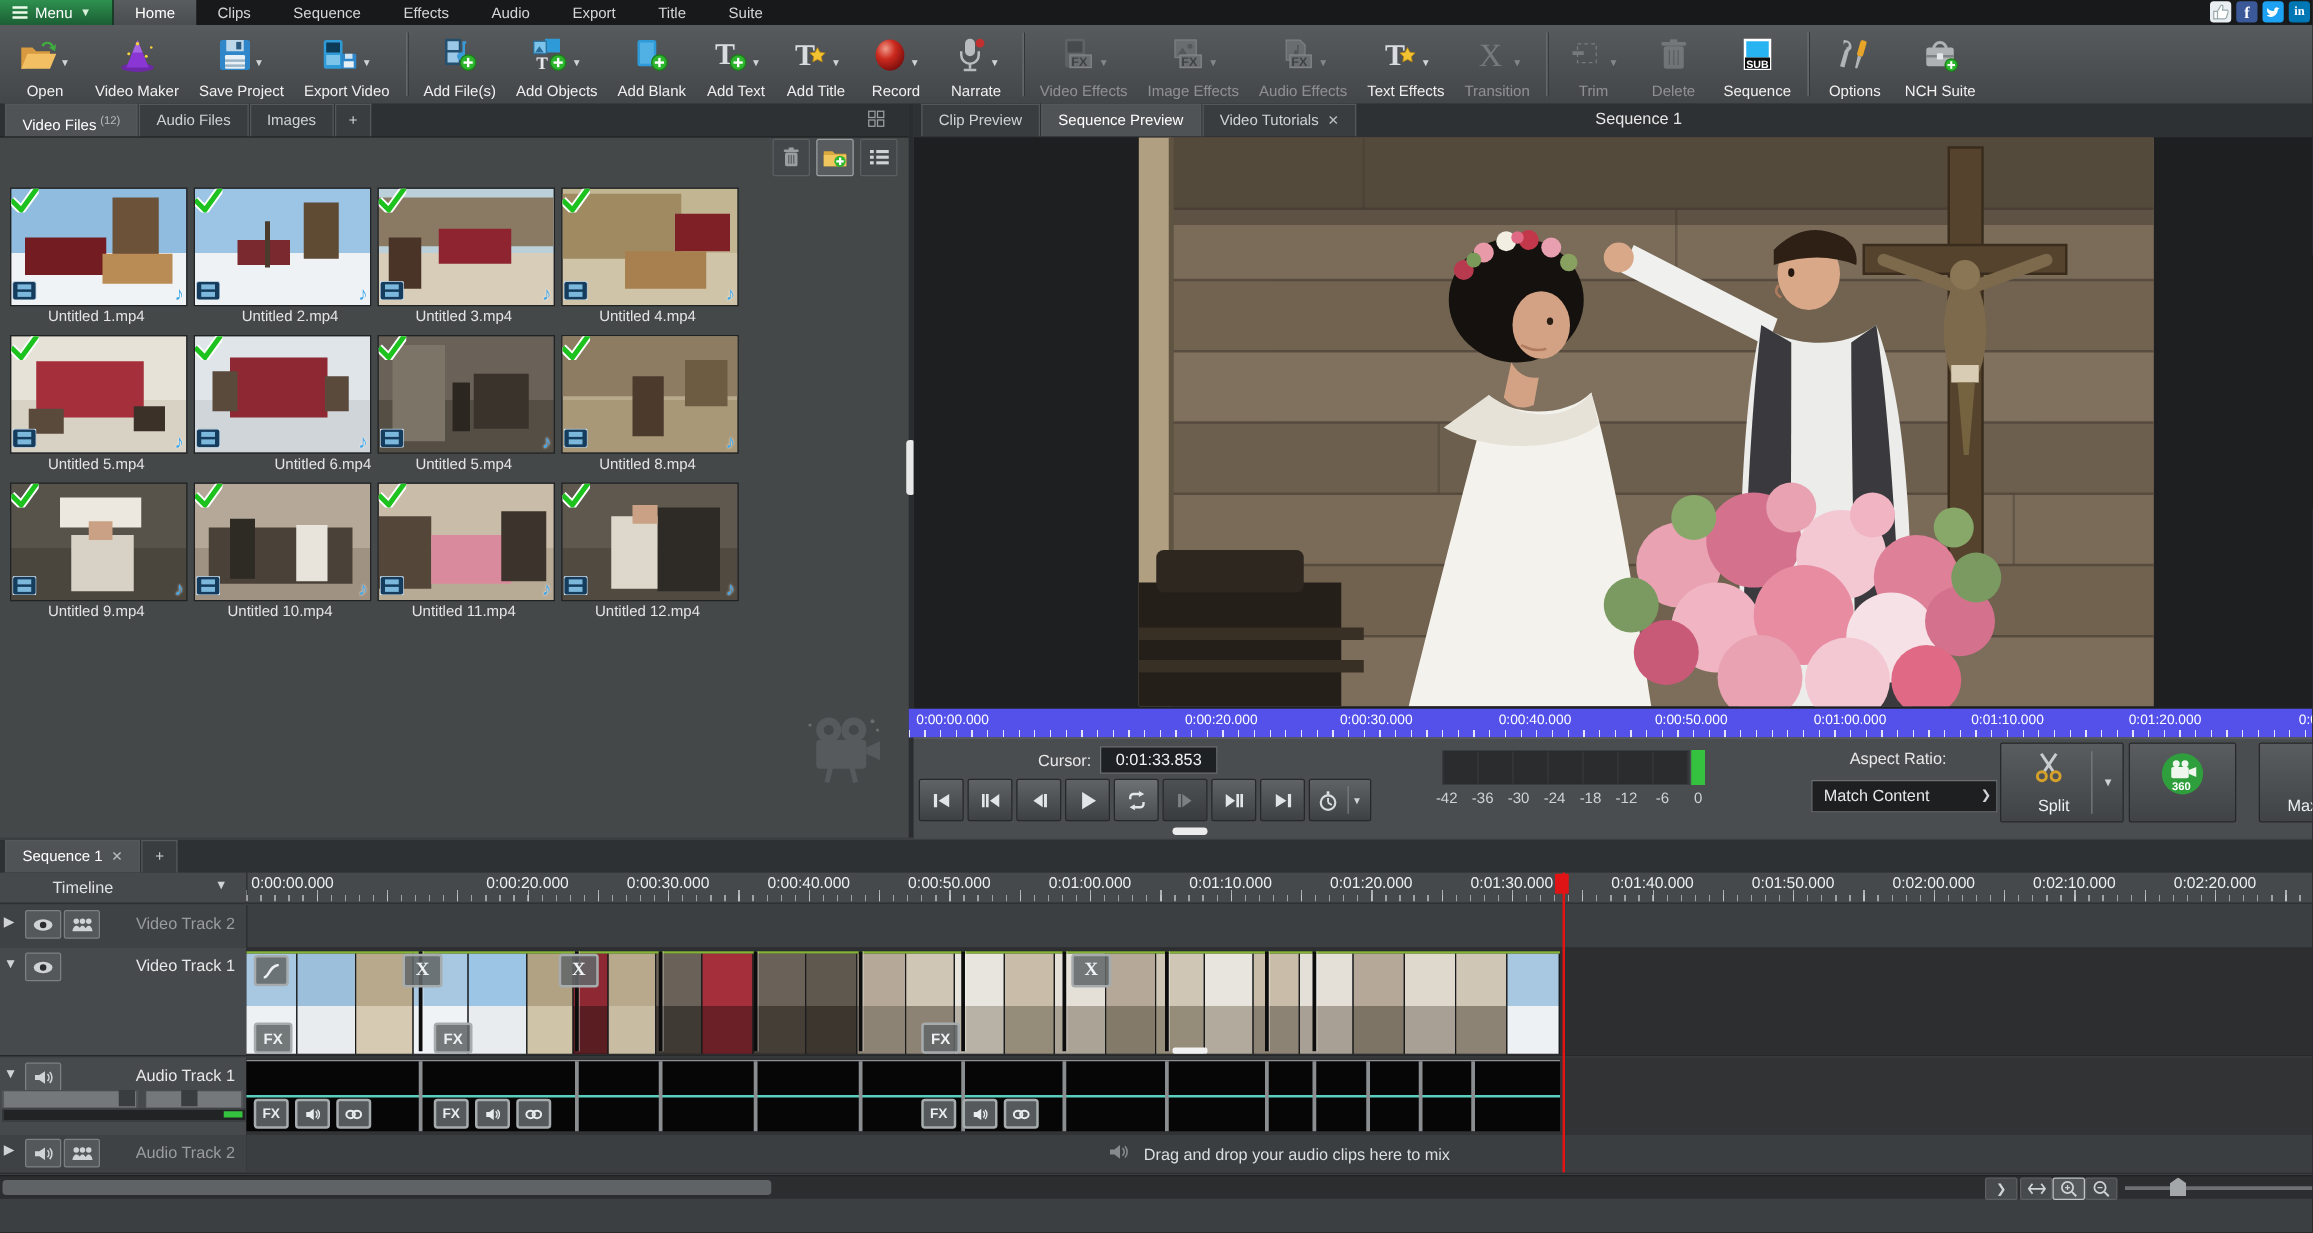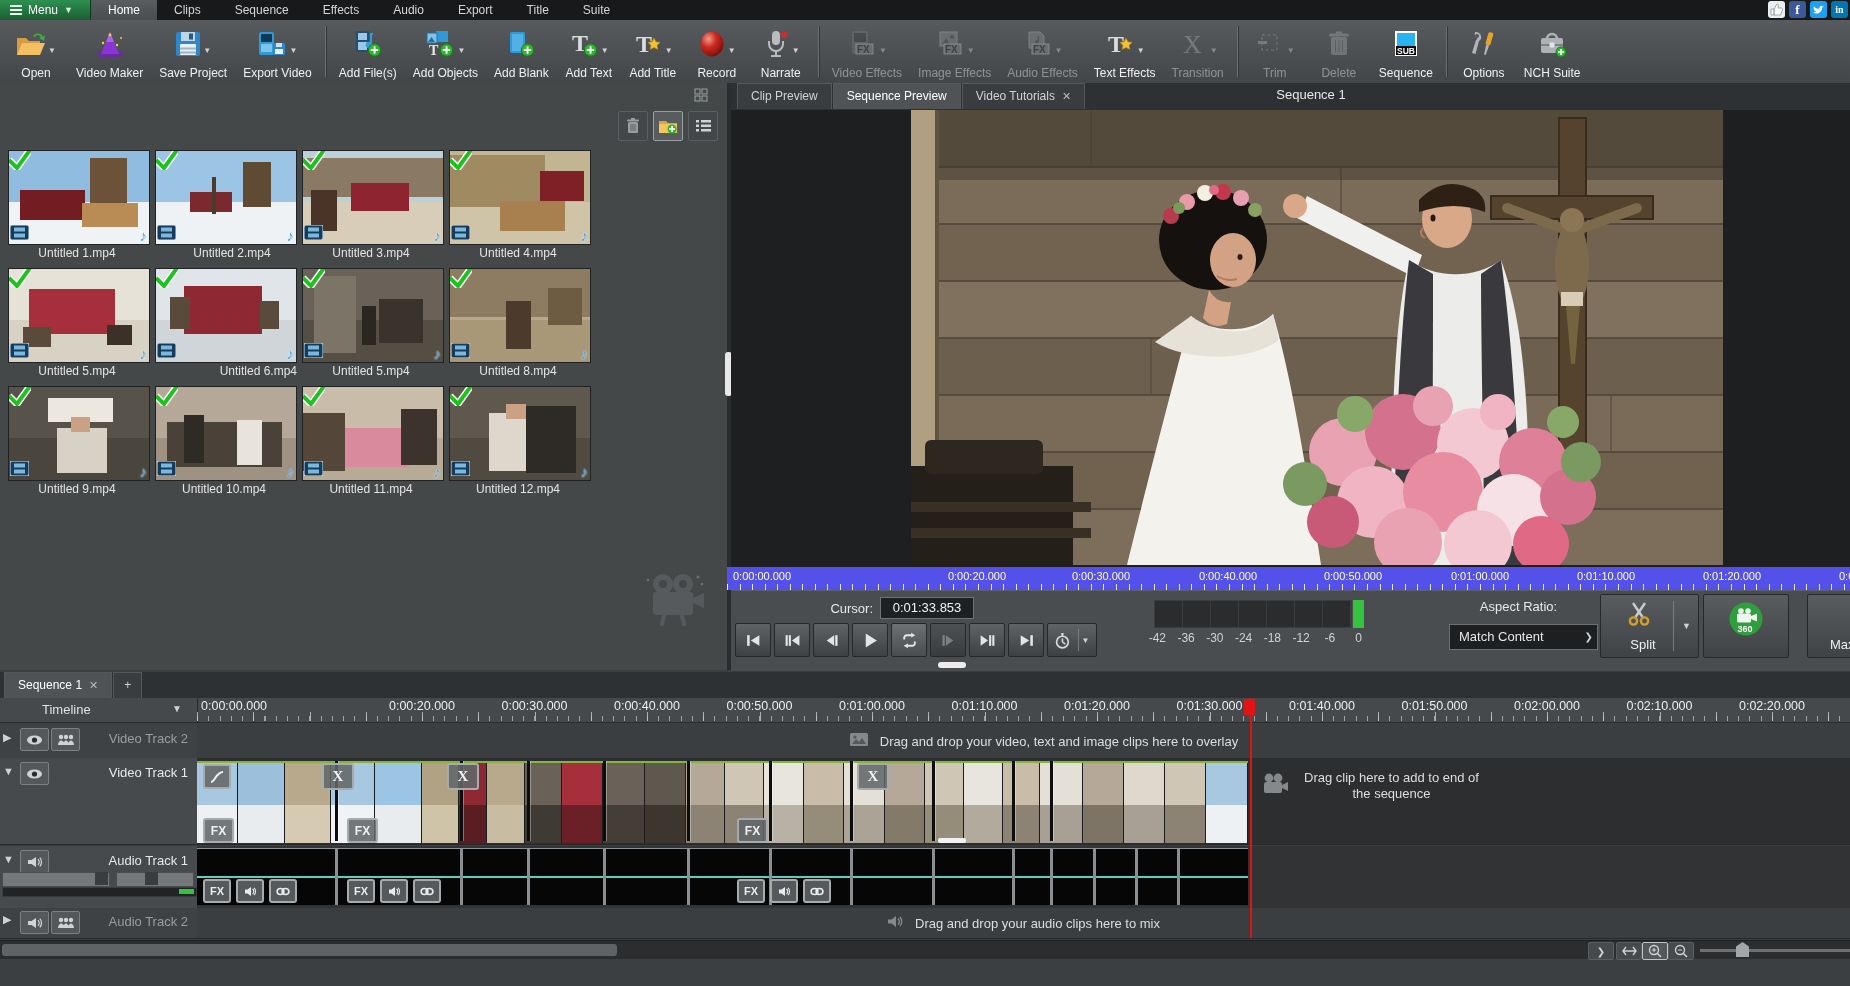--- a/index.html
+++ b/index.html
@@ -455,20 +455,21 @@
             <rect x="12.5" y="12.5" width="5" height="5" rx="1" fill="#e2e6e8"></rect>
             <circle cx="24" cy="22" r="5" fill="#2db52d" stroke="#1b7d1b"></circle>
             <path d="M24 19v6M21 22h6" stroke="#fff" stroke-width="1.7"></path>
           </svg>
         </div>
         <div class="tb-label">NCH Suite</div>
       </div>
     </div>
 
   <div id="bin">
+    <div class="tabbar" id="bin-tabbar" style="padding-left: 4px;"><div class="ptab active"><span>Video Files</span><span class="cnt">(12)</span></div><div class="ptab"><span>Audio Files</span></div><div class="ptab"><span>Images</span></div><div class="ptab plus"><span>+</span></div></div>
     <span class="abs" style="left:694px;top:5px;">
       <svg width="14" height="14">
           <rect x="1" y="1" width="5" height="5" fill="none" stroke="#9aa0a2"></rect>
           <rect x="8" y="1" width="5" height="5" fill="none" stroke="#9aa0a2"></rect>
           <rect x="1" y="8" width="5" height="5" fill="none" stroke="#9aa0a2"></rect>
           <rect x="8" y="8" width="5" height="5" fill="none" stroke="#9aa0a2"></rect>
         </svg>
     </span>
     <div id="bin-tools">
       <div class="bin-tool">
@@ -1002,32 +1003,20 @@
         </span>
         <span class="trk-btn" style="left:51px;">
           <svg width="18" height="12">
               <circle cx="4" cy="3" r="2.2" fill="#cfd3d5"></circle>
               <circle cx="9" cy="3" r="2.2" fill="#cfd3d5"></circle>
               <circle cx="14" cy="3" r="2.2" fill="#cfd3d5"></circle>
               <path d="M1 11c0-3 2-4.5 3-4.5S8 8 8 11zM6 11c0-3 2-4.5 3-4.5s3 1.5 3 4.5zM11 11c0-3 2-4.5 3-4.5s3 1.5 3 4.5z" fill="#cfd3d5"></path>
             </svg>
         </span>
         <span class="trk-label dim">Video Track 2</span>
-      </div>
-      <div class="trk-body" style="background:#3b3e40;">
-        <div class="hintrow" style="padding-left:40px;">
-          <span>
-            <svg width="20" height="15">
-                <rect x="1" y="1" width="18" height="13" rx="1.5" fill="#85898b"></rect>
-                <path d="M3 12l4-5 3 3 3-4 4 6z" fill="#55585a"></path>
-                <circle cx="6" cy="5" r="1.6" fill="#55585a"></circle>
-              </svg>
-          </span>
-          <span>Drag and drop your video, text and image clips here to overlay</span>
-        </div>
       </div>
     </div>
 
     <div class="trackrow" id="row-v1" style="top:86px;height:86px;">
       <div class="trk-head">
         <span class="trk-tri">▼</span>
         <span class="trk-btn" style="left:20px;">
           <svg width="17" height="12">
               <ellipse cx="8.5" cy="6" rx="7.5" ry="4.6" fill="#cfd3d5"></ellipse>
               <circle cx="8.5" cy="6" r="2.6" fill="#2a2c2e"></circle>
@@ -1058,31 +1047,20 @@
             <div class="cell" style="width: 40px; background: linear-gradient(rgb(207, 198, 182) 0px, rgb(207, 198, 182) 52%, rgb(150, 140, 122) 52%, rgb(150, 140, 122) 100%);"></div>
             <div class="cell" style="width: 40px; background: linear-gradient(rgb(232, 229, 222) 0px, rgb(232, 229, 222) 52%, rgb(178, 170, 156) 52%, rgb(178, 170, 156) 100%);"></div>
             <div class="cell" style="width: 38px; background: linear-gradient(rgb(201, 188, 168) 0px, rgb(201, 188, 168) 52%, rgb(141, 131, 116) 52%, rgb(141, 131, 116) 100%);"></div>
             <div class="cell" style="width: 43px; background: linear-gradient(rgb(228, 224, 216) 0px, rgb(228, 224, 216) 52%, rgb(168, 160, 148) 52%, rgb(168, 160, 148) 100%);"></div>
             <div class="cell" style="width: 42px; background: linear-gradient(rgb(181, 168, 152) 0px, rgb(181, 168, 152) 52%, rgb(125, 116, 102) 52%, rgb(125, 116, 102) 100%);"></div>
             <div class="cell" style="width: 42px; background: linear-gradient(rgb(223, 216, 204) 0px, rgb(223, 216, 204) 52%, rgb(168, 160, 148) 52%, rgb(168, 160, 148) 100%);"></div>
             <div class="cell" style="width: 42px; background: linear-gradient(rgb(207, 198, 182) 0px, rgb(207, 198, 182) 52%, rgb(141, 131, 116) 52%, rgb(141, 131, 116) 100%);"></div>
             <div class="cell" style="width: 43px; background: linear-gradient(rgb(168, 200, 226) 0px, rgb(168, 200, 226) 52%, rgb(238, 241, 244) 52%, rgb(238, 241, 244) 100%);"></div>
           </div>
         <div id="clip-selbar"></div>
-        <div id="append-hint">
-          <span>
-            <svg width="30" height="24" viewBox="0 0 30 24">
-                <circle cx="10" cy="5" r="4.4" fill="#85898b"></circle>
-                <circle cx="19" cy="5" r="4.4" fill="#85898b"></circle>
-                <rect x="5" y="9" width="18" height="11" rx="2" fill="#85898b"></rect>
-                <path d="M23 12l6-3v9l-6-3z" fill="#85898b"></path>
-              </svg>
-          </span>
-          <span class="txt">Drag clip here to add to end of the sequence</span>
-        </div>
       <div class="cbound" style="left: 138px;"></div>
           <div class="cbound" style="left: 263px;"></div>
           <div class="cbound" style="left: 330px;"></div>
           <div class="cbound" style="left: 406px;"></div>
           <div class="cbound" style="left: 490px;"></div>
           <div class="cbound" style="left: 572px;"></div>
           <div class="cbound" style="left: 653px;"></div>
           <div class="cbound" style="left: 735px;"></div>
           <div class="cbound" style="left: 815px;"></div>
           <div class="cbound" style="left: 853px;"></div>

